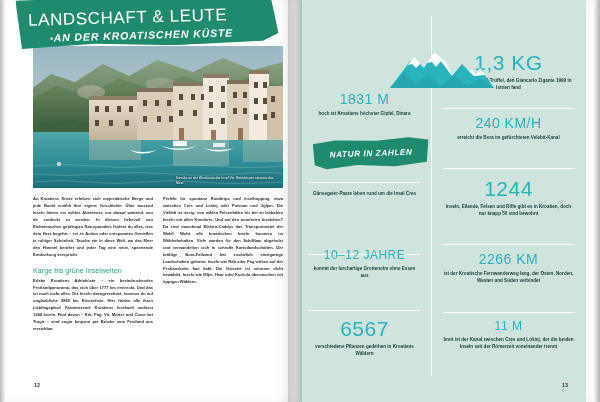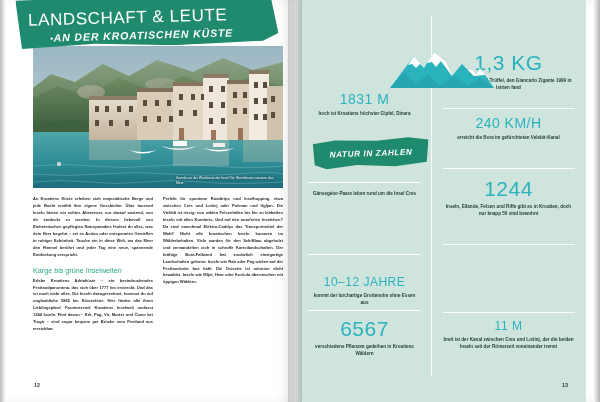--- a/index.html
+++ b/index.html
@@ -370,21 +370,21 @@
           <div class="badge-text">NATUR IN ZAHLEN</div>
 
           <div class="hr" style="left:10px; top:182px; width:112px;"></div>
 
           <div class="stat" style="top:186px">
             <div class="stat-desc">Gänsegeier-Paare leben rund um die Insel Cres</div>
           </div>
 
           <div class="hr" style="left:10px; top:254px; width:112px;"></div>
 
-          <div class="stat" style="top:276px">
+          <div class="stat" style="top:249px">
             <div class="stat-num n-sm">10–12 JAHRE</div>
             <div class="stat-desc">kommt der lurchartige Grottenolm ohne Essen aus</div>
           </div>
 
           <div class="hr" style="left:10px; top:310px; width:112px;"></div>
 
           <div class="stat" style="top:318px">
             <div class="stat-num n-lg">6567</div>
             <div class="stat-desc">verschiedene Pflanzen gedeihen in Kroatiens Wäldern</div>
           </div>
@@ -405,20 +405,24 @@
 
           <div class="hr" style="left:12px; top:168px; width:132px;"></div>
 
           <div class="stat" style="top:178px">
             <div class="stat-num n-lg">1244</div>
             <div class="stat-desc">Inseln, Eilande, Felsen und Riffe gibt es in Kroatien, doch nur knapp 50 sind bewohnt</div>
           </div>
 
           <div class="hr" style="left:12px; top:244px; width:132px;"></div>
 
+          <div class="stat" style="top:252px">
+            <div class="stat-num n-md">2266 KM</div>
+            <div class="stat-desc">ist der Kroatische Fernwanderweg lang, der Osten, Norden, Westen und Süden verbindet</div>
+          </div>
 
           <div class="hr" style="left:12px; top:312px; width:132px;"></div>
 
           <div class="stat" style="top:320px">
             <div class="stat-num n-sm">11 M</div>
             <div class="stat-desc">breit ist der Kanal zwischen Cres und Lošinj, der die beiden Inseln seit der Römerzeit voneinander trennt</div>
           </div>
         </div>
       </div>
     </div>

